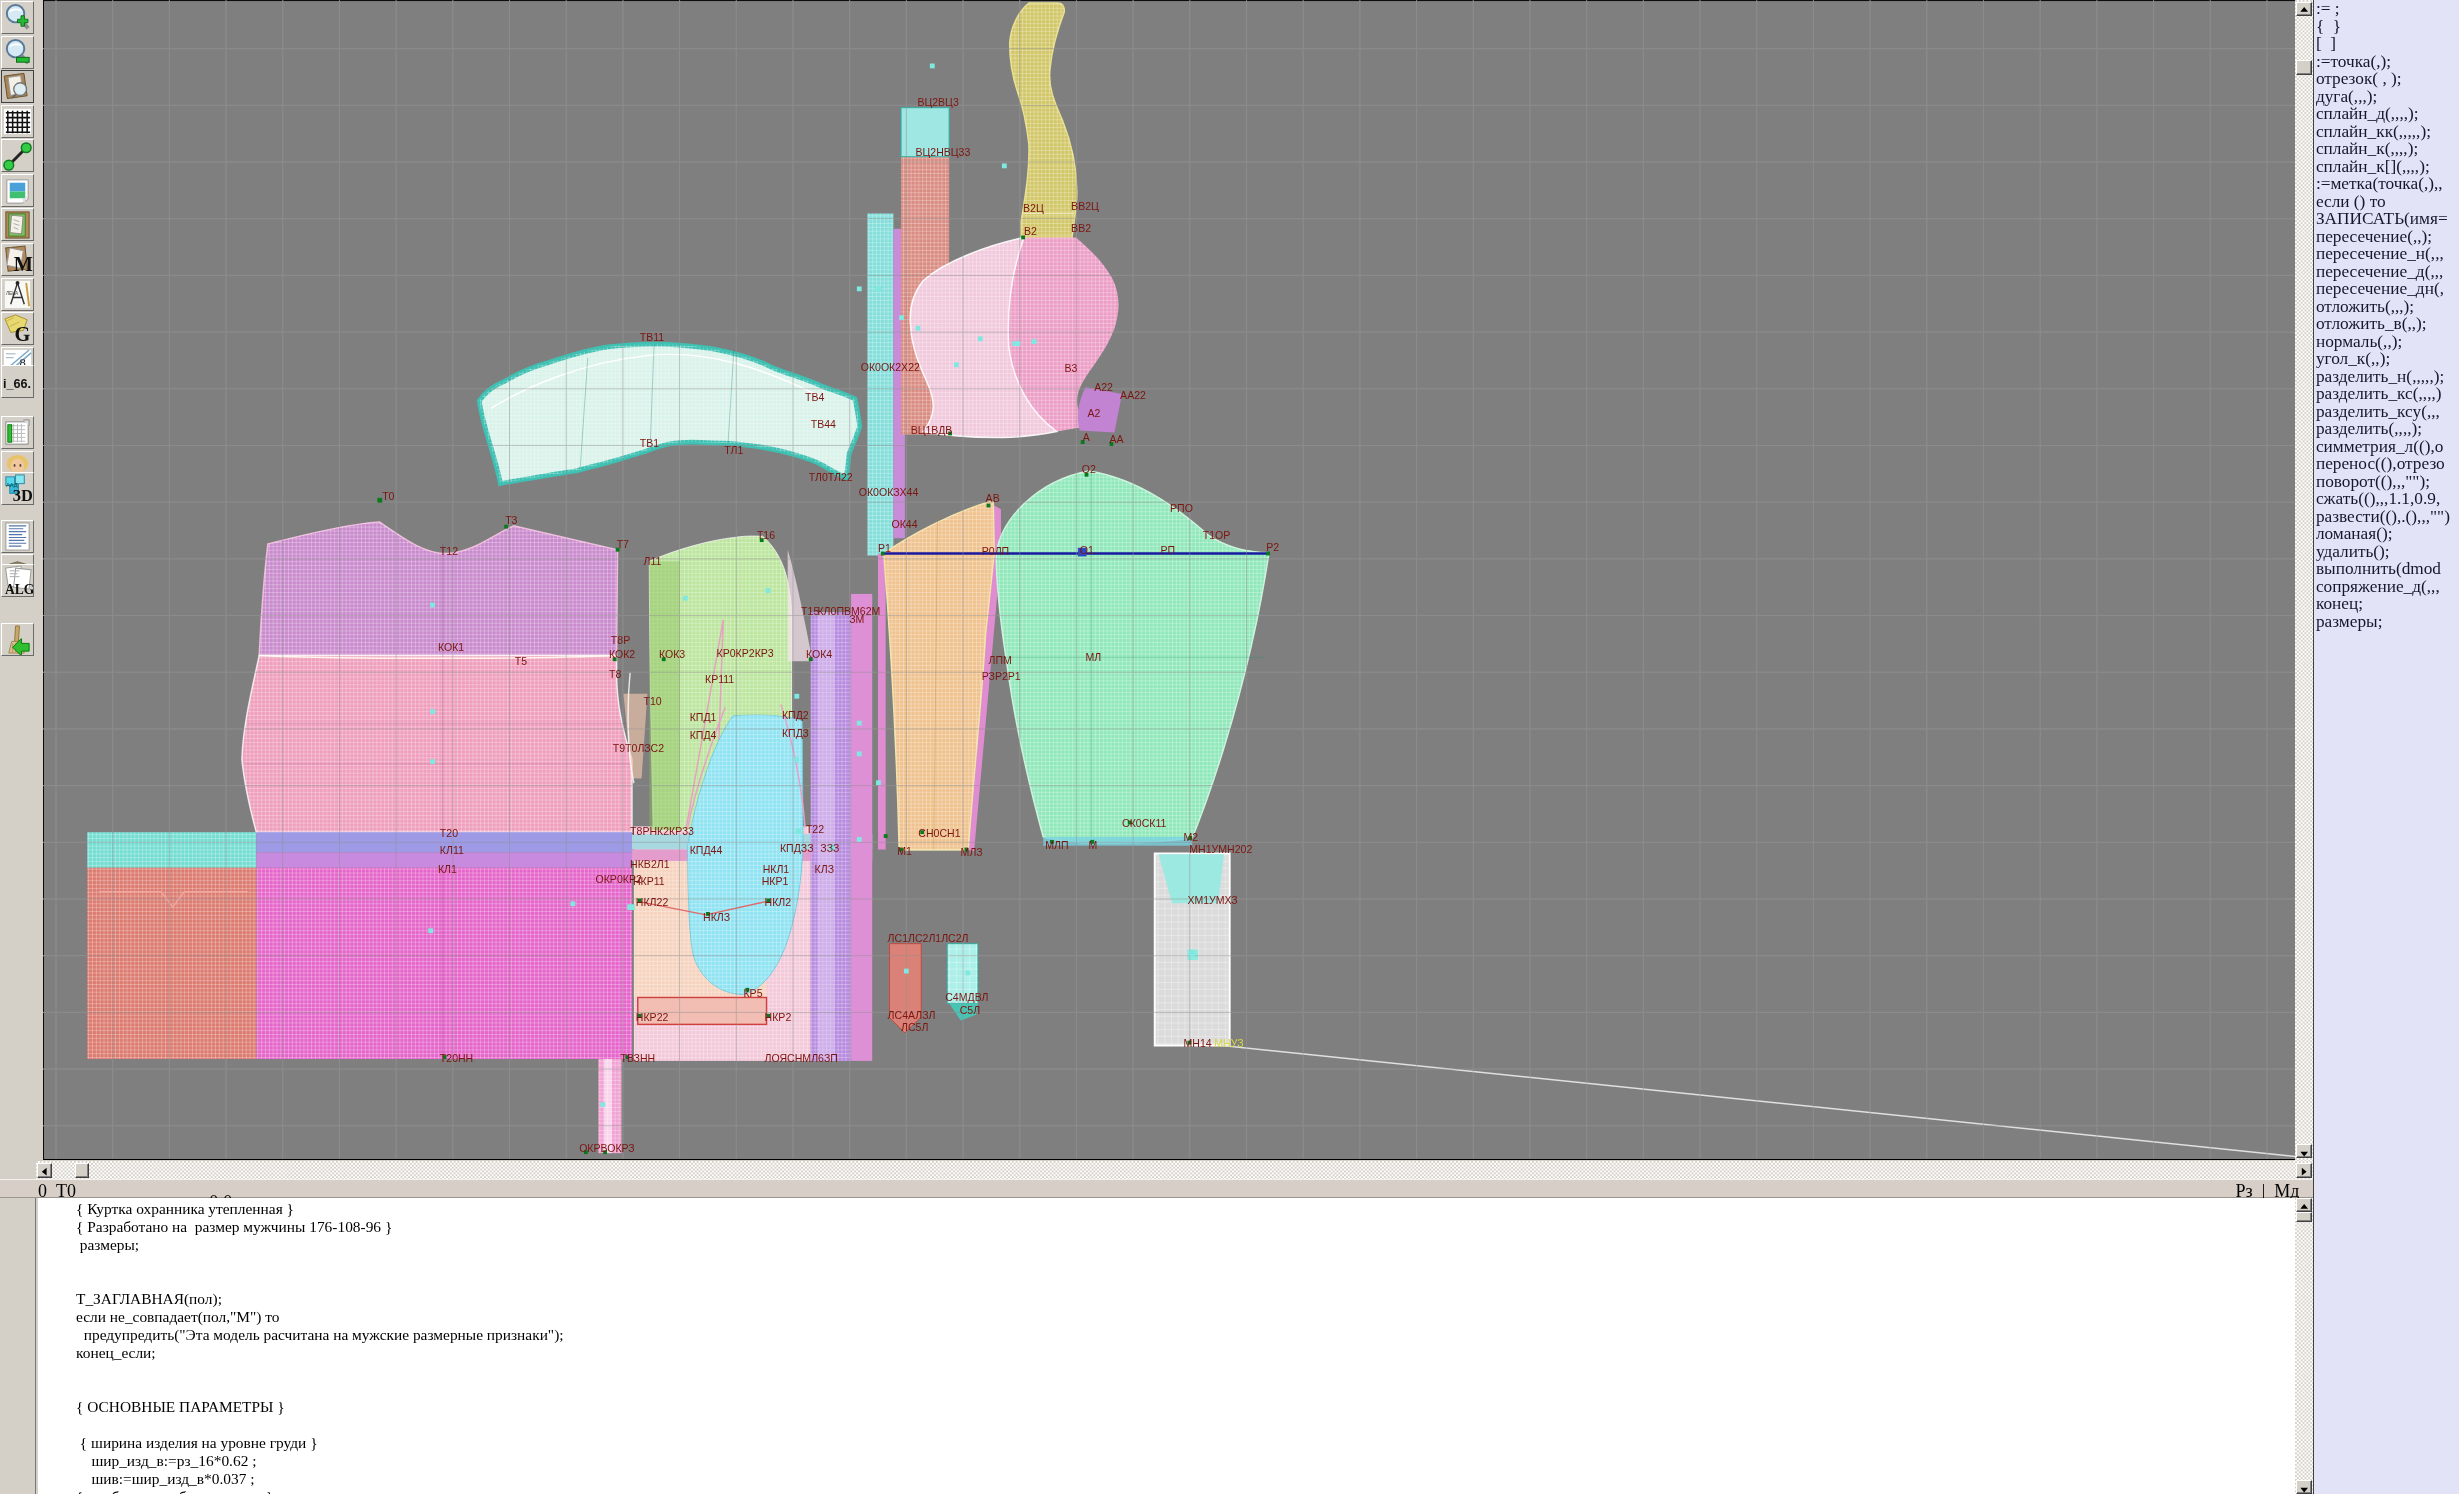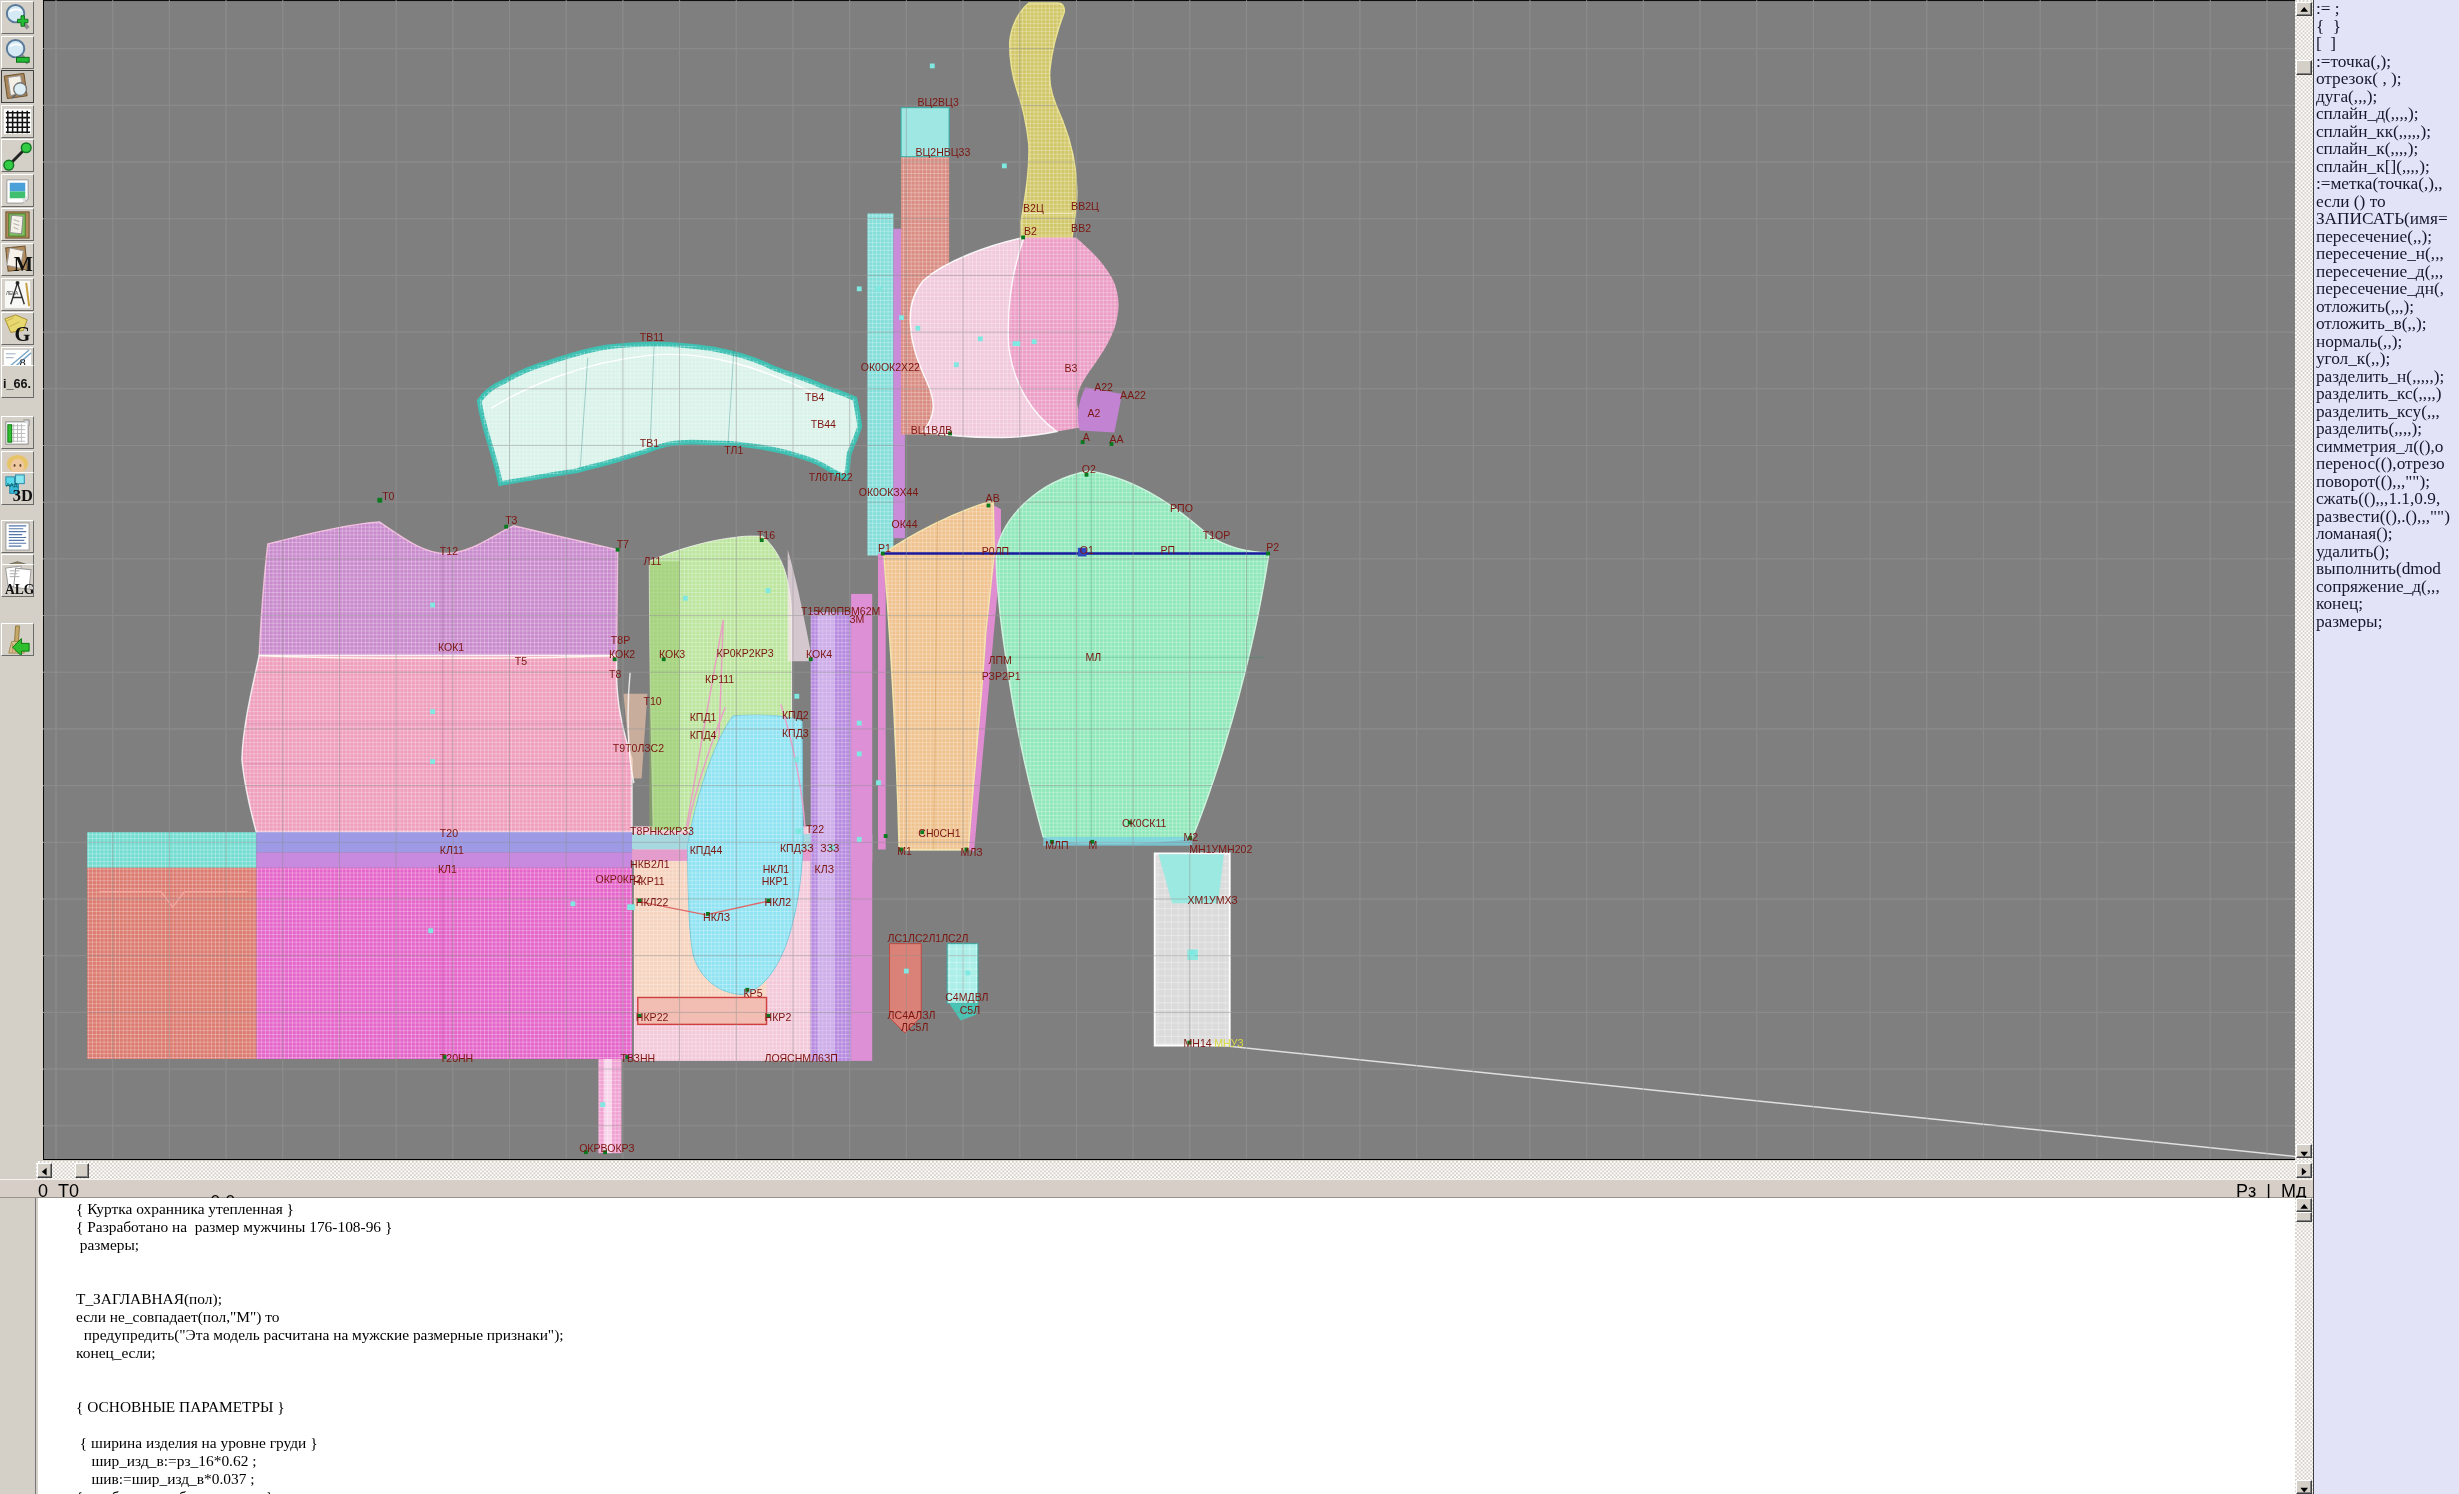--- a/index.html
+++ b/index.html
@@ -7,21 +7,21 @@
 #toolbar{position:absolute;left:0;top:0;width:36px;height:1198px;background:#D4D0C8;}
 .tbtn{position:absolute;left:1px;width:33px;height:33px;background:#D4D0C8;border-top:1px solid #fff;border-left:1px solid #fff;border-right:1px solid #6a6a6a;border-bottom:1px solid #6a6a6a;box-sizing:border-box;}
 .tsel{border:1.9px solid #404040;background:#cac6be;}
 #canvas{position:absolute;left:36px;top:0;width:2259px;height:1159px;background:#7F7F7F;border-right:1px solid #000;border-bottom:1.9px solid #000;box-sizing:content-box;margin-left:7px;}
 #vsb,#hsb,#hsb2,#esb{background:repeating-conic-gradient(#FFFFFF 0% 25%, #D6D2CA 0% 50%) 0 0/3.8px 3.8px;}
 #vsb{position:absolute;left:2295px;top:0;width:18px;height:1161px;}
 #hsb{position:absolute;left:36px;top:1161px;width:2260px;height:18px;}
 #hsb2{position:absolute;left:2295px;top:1161px;width:18px;height:18px;}
 #esb{position:absolute;left:2295px;top:1198px;width:18px;height:297px;}
 .sbtn{position:absolute;background:#D4D0C8;border-top:1px solid #fff;border-left:1px solid #fff;border-right:1px solid #404040;border-bottom:1px solid #404040;box-shadow:inset -1px -1px 0 #808080;box-sizing:border-box;}
-#status{position:absolute;left:0;top:1179px;width:2313px;height:19px;background:#D7CEC7;border-top:1px solid #f5f2ee;border-bottom:1px solid #9a948c;font-family:Liberation Sans, sans-serif;font-size:18px;color:#000;box-sizing:border-box;}
+#status{position:absolute;left:0;top:1179px;width:2313px;height:19px;background:#D7CEC7;border-top:1px solid #f5f2ee;border-bottom:1px solid #9a948c;font-family:Liberation Serif, serif;font-size:18px;color:#000;box-sizing:border-box;}
 #editor{position:absolute;left:0;top:1198px;width:2295px;height:297px;background:#fff;overflow:hidden;margin-left:38px;}
 #editor pre{margin:0;position:absolute;left:38px;top:1.9px;font-family:"Liberation Serif",serif;font-size:15.4px;line-height:18px;color:#000;}
 #egut{position:absolute;left:35px;top:1198px;width:1px;height:297px;background:#777;}
 #panel{position:absolute;left:2313px;top:0;width:146px;height:1495px;background:#E3E3F7;overflow:hidden;border-left:1px solid #404040;box-sizing:border-box;}
 #panel pre{margin:0;position:absolute;left:1.9px;top:0px;font-family:"Liberation Serif",serif;font-size:17.3px;line-height:17.5px;color:#16162e;}
 </style>
 </head>
 <body>
 <div id="root">
 <div id="canvas">

